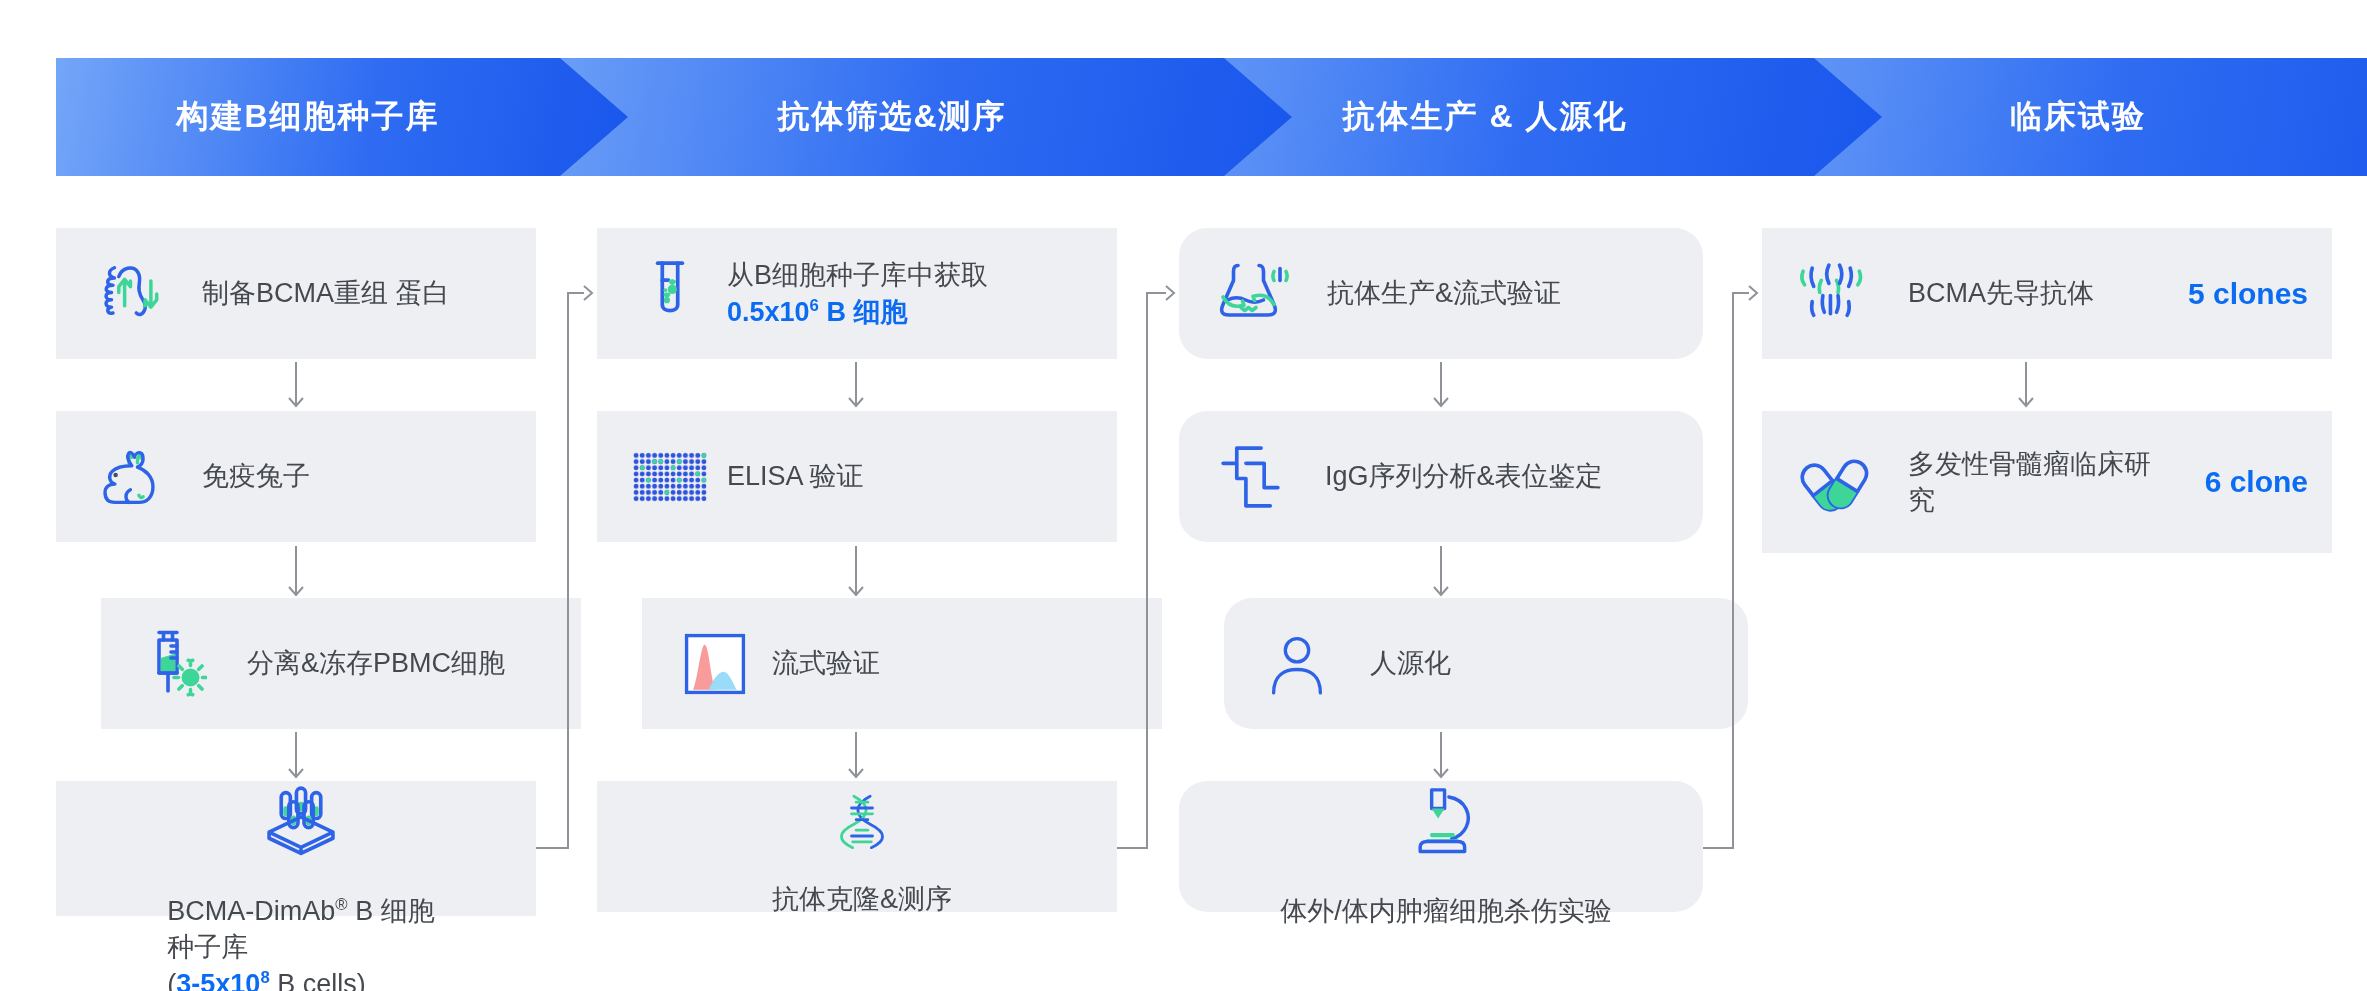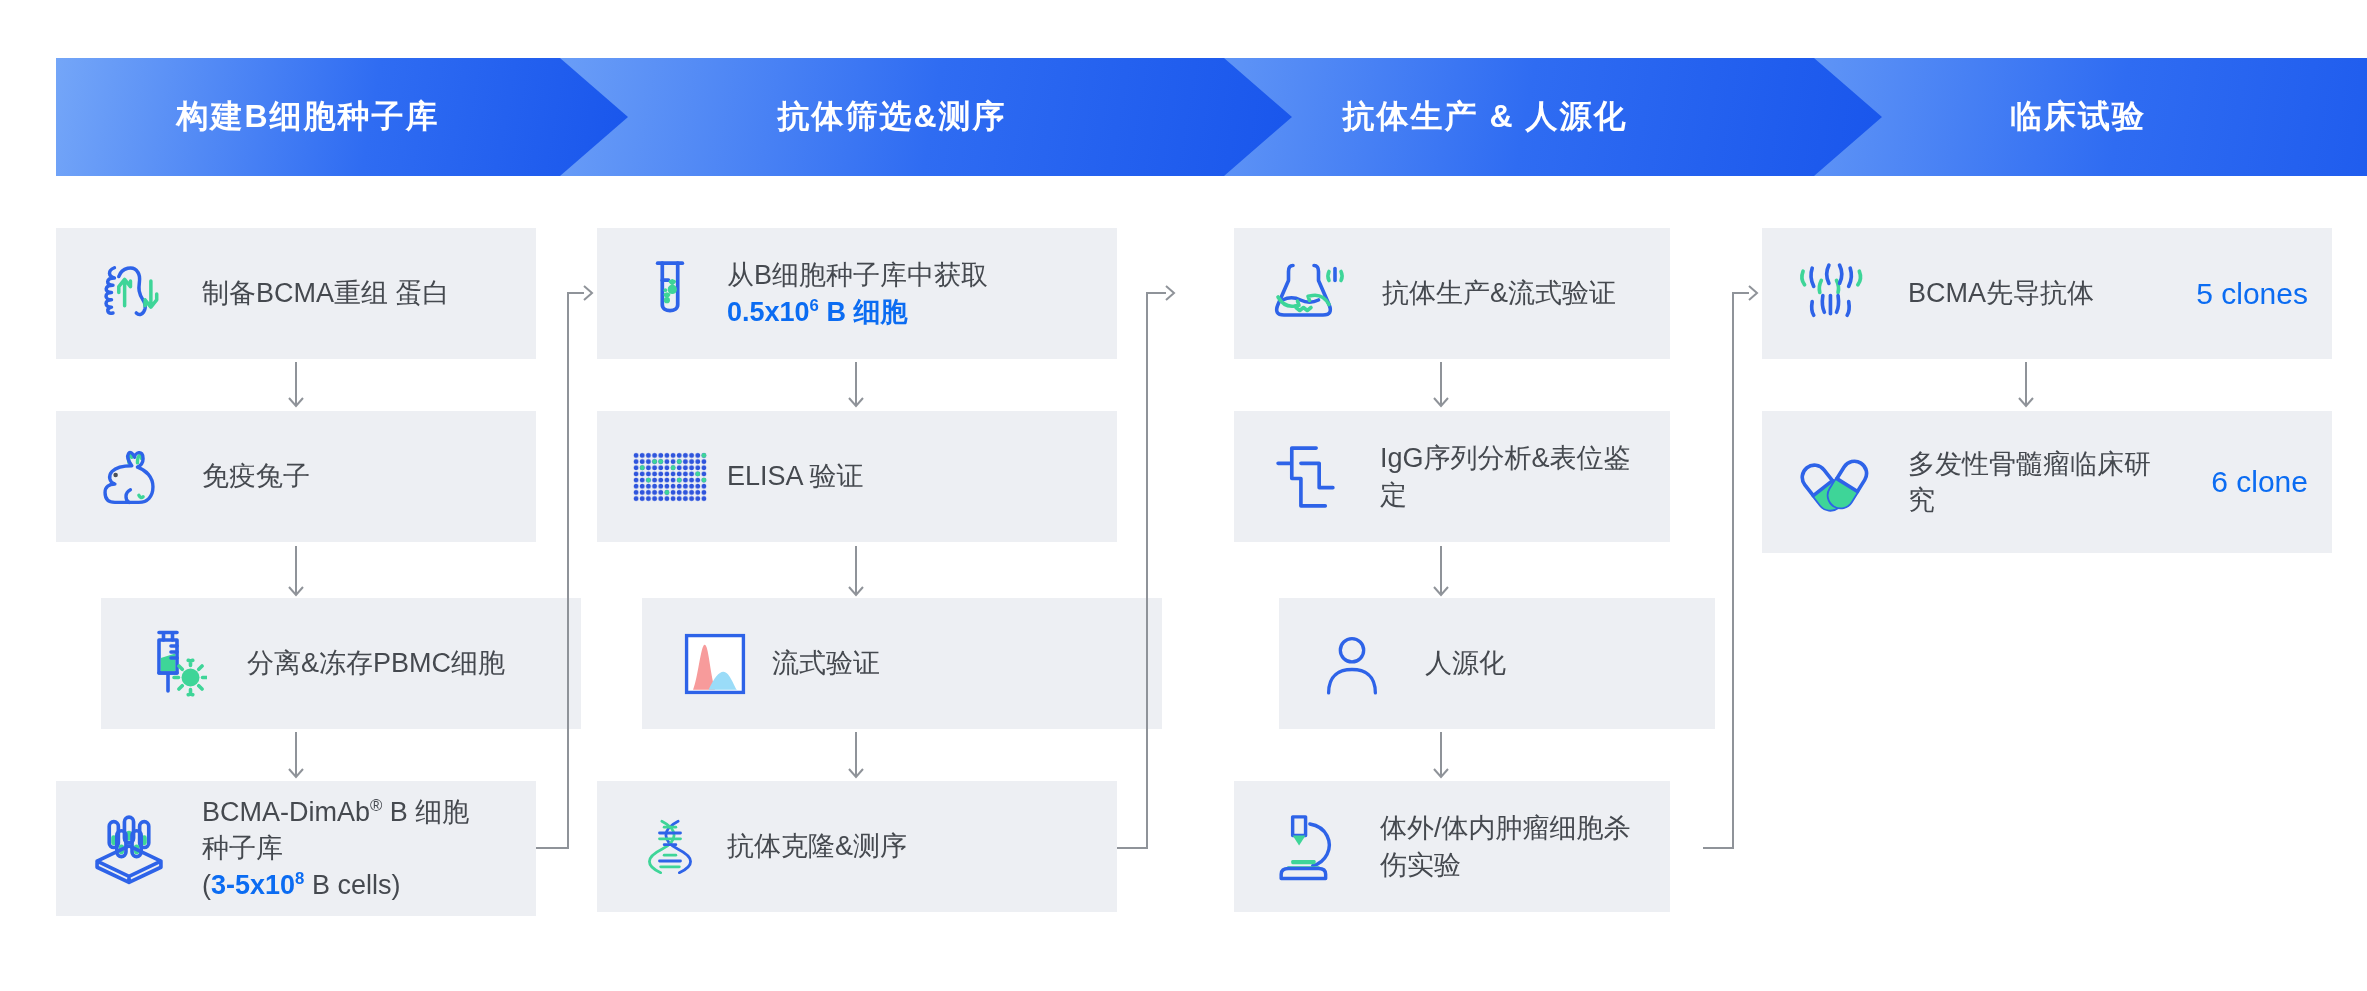--- a/index.html
+++ b/index.html
@@ -20,32 +20,32 @@
   .seg2,.seg3,.seg4{padding-left:68px;padding-right:68px;
         clip-path:polygon(0 0,calc(100% - 68px) 0,100% 50%,calc(100% - 68px) 100%,0 100%,68px 50%);}
 
   
   .box{position:absolute;background:#edeff3;display:flex;align-items:center;
        padding:0 24px 0 34px;box-sizing:border-box;gap:34px;}
   .icon{flex:0 0 78px;display:flex;align-items:center;justify-content:center;}
   .label{font-size:27px;color:#45494f;line-height:1.35;}
   .acc{color:#0b6cf2;font-weight:700;}
   sup{font-size:0.62em;}
-  .badge{margin-left:auto;color:#0b6cf2;font-weight:400;font-size:30px;white-space:nowrap;padding-left:10px;}
+  .badge{margin-left:auto;color:#0b6cf2;font-weight:700;font-size:30px;white-space:nowrap;padding-left:10px;}
   .narrow{max-width:248px;}
 
   
   .c1{left:56px;width:480px;}
   .c2{left:597px;width:520px;gap:18px;}
-  .c3{left:1234px;width:436px;}
+  .c3{left:1179px;width:524px;border-radius:28px;}
   .c4{left:1762px;width:570px;}
   .r1{top:228px;height:131px;}
   .r2{top:411px;height:131px;}
   .r3{top:598px;height:131px;margin-left:45px;}
-  .r4{top:781px;height:131px;}
+  .r4{top:781px;height:131px;flex-direction:column;}
   .tall{height:135px;}
   .tall2{height:142px;}
 
   
   .wires{position:absolute;left:0;top:0;width:2367px;height:991px;pointer-events:none;}
   .wire{stroke:#8f9399;stroke-width:2;fill:none;}
   svg.ic{display:block;}
   .bs{stroke:#2e63e8;fill:none;stroke-width:2.4;stroke-linecap:round;stroke-linejoin:round;}
   .gs{stroke:#3ed598;fill:none;stroke-width:2.4;stroke-linecap:round;stroke-linejoin:round;}
   .gf{fill:#3ed598;}

